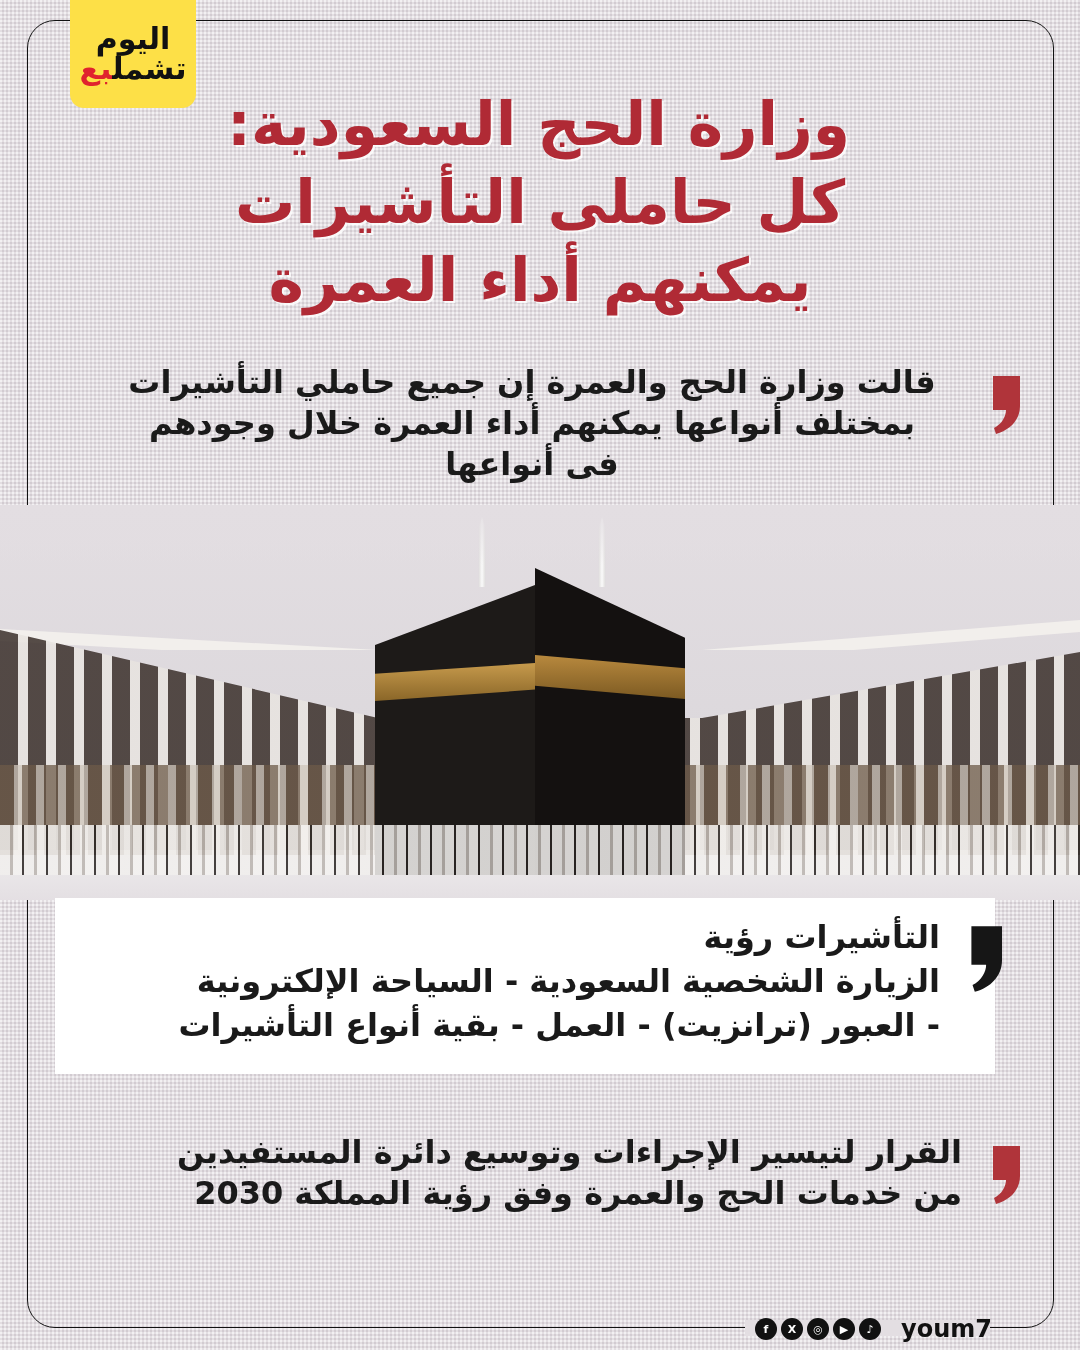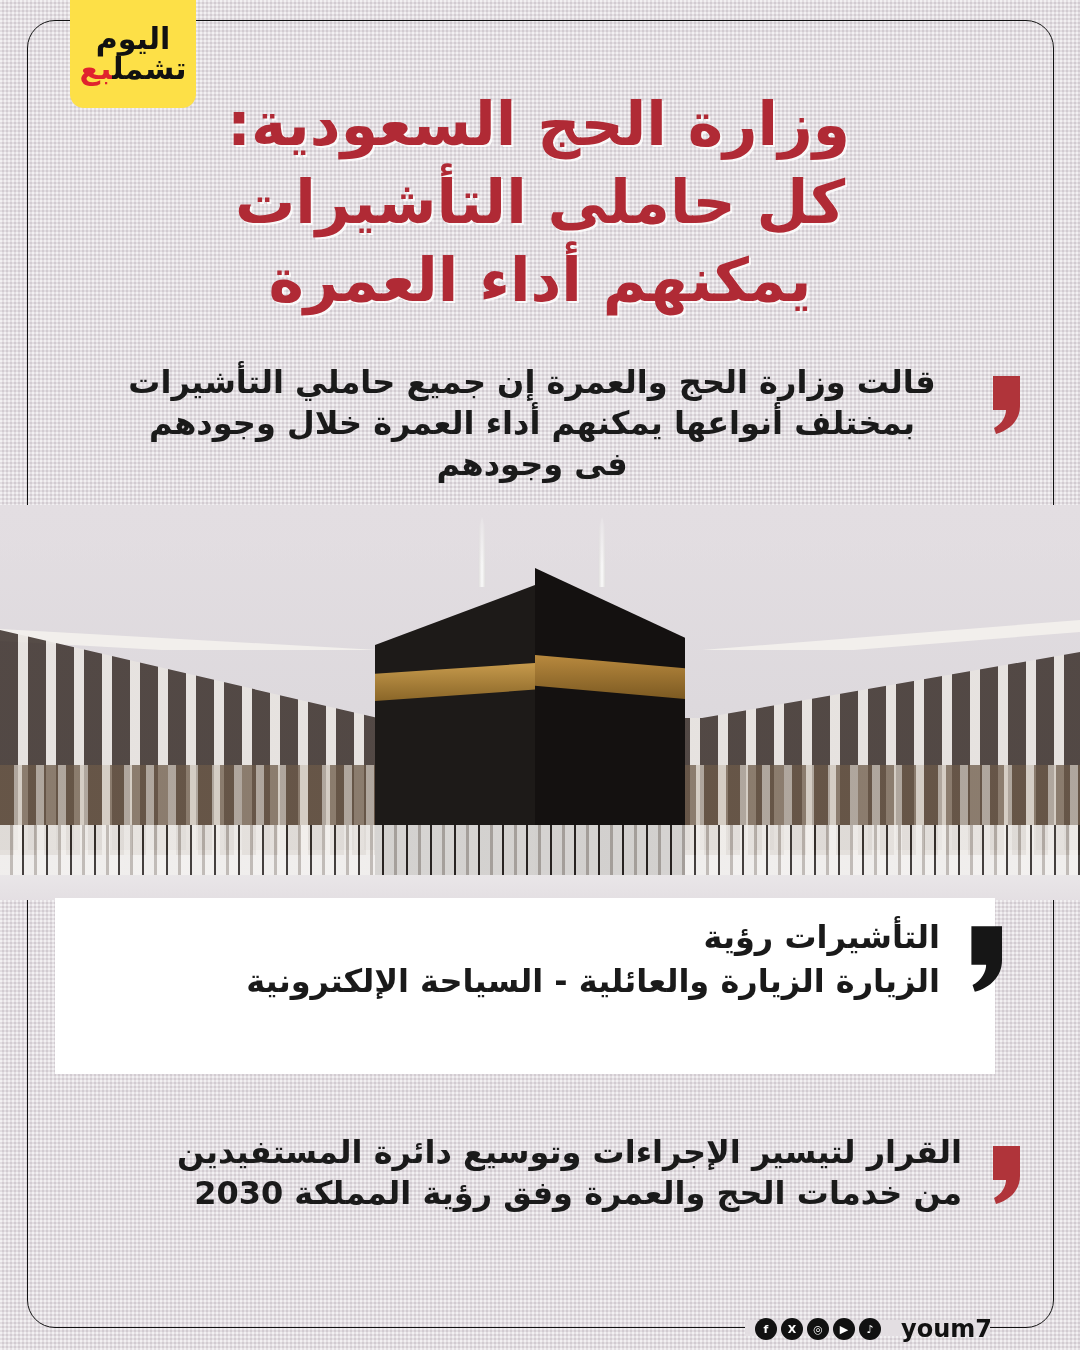--- a/index.html
+++ b/index.html
@@ -152,21 +152,21 @@
 </div>
 
 <div class="quote" style="left:990px; top:376px;">
   <svg viewBox="0 0 30 58">
       <path d="M3 0 H30 V30 C30 44 20 54 6 58 L4 52 C12 48 16 40 16 34 H3 Z" fill="#b0343a"></path>
     </svg>
 </div>
 <div class="para para1">
   <span class="l1">قالت وزارة الحج والعمرة إن جميع حاملي التأشيرات</span>
   <span class="l2">بمختلف أنواعها يمكنهم أداء العمرة خلال وجودهم</span>
-  <span class="l2">فى وجودهم</span>
+  <span class="l2">فى أنواعها</span>
 </div>
 
 <div class="photo">
   <div class="sky"></div>
   <div class="colonnade-top"></div>
   <div class="colonnade"></div>
   <div class="colonnade-lower"></div>
   <div class="minaret" style="left:474px;"></div>
   <div class="minaret" style="left:594px;"></div>
   <div class="kaaba-left"></div>
@@ -179,21 +179,22 @@
 </div>
 
 <div class="box2"></div>
 <div class="quote" style="left:968px; top:924px; width:34px; height:70px;">
   <svg viewBox="0 0 30 58">
       <path d="M3 0 H30 V30 C30 44 20 54 6 58 L4 52 C12 48 16 40 16 34 H3 Z" fill="#161616"></path>
     </svg>
 </div>
 <div class="para para2">
   <div>التأشيرات رؤية</div>
-  <div>الزيارة الزيارة والعائلية -  السياحة الإلكترونية</div>
+  <div>الزيارة الشخصية السعودية -  السياحة الإلكترونية</div>
+  <div>- العبور (ترانزيت) - العمل - بقية أنواع التأشيرات</div>
 </div>
 
 <div class="quote" style="left:990px; top:1146px;">
   <svg viewBox="0 0 30 58">
       <path d="M3 0 H30 V30 C30 44 20 54 6 58 L4 52 C12 48 16 40 16 34 H3 Z" fill="#b0343a"></path>
     </svg>
 </div>
 <div class="para para3">
   <div>القرار لتيسير الإجراءات وتوسيع دائرة المستفيدين</div>
   <div>من خدمات الحج والعمرة وفق رؤية المملكة 2030</div>

